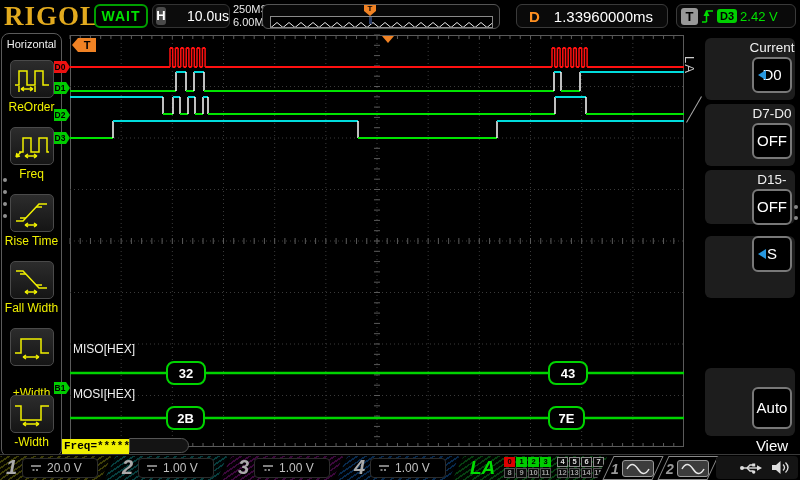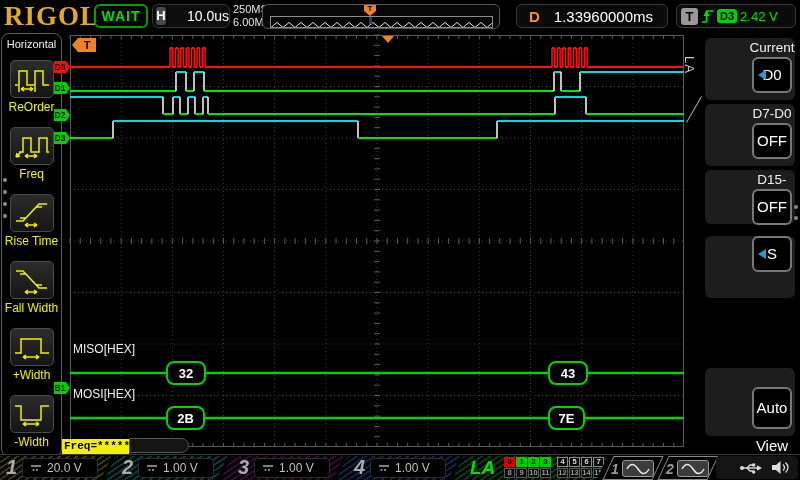--- a/index.html
+++ b/index.html
@@ -183,21 +183,21 @@
     <div class="lm-label" style="top:267px">Fall Width</div>
 
     <div class="lm-btn" style="top:294px">
       <svg width="38" height="30" viewBox="0 0 38 30">
         <g stroke="#f0f000" stroke-width="1.5" fill="none">
           <path d="M2,21 H8 V7 H28 V21 H36"></path>
           <path d="M10,25 H26 M10,25 l3,-2 M10,25 l3,2 M26,25 l-3,-2 M26,25 l-3,2"></path>
         </g>
       </svg>
     </div>
-    <div class="lm-label" style="top:334px">+Width</div>
+    <div class="lm-label" style="top:352px">+Width</div>
 
     <div class="lm-btn" style="top:361px">
       <svg width="38" height="30" viewBox="0 0 38 30">
         <g stroke="#f0f000" stroke-width="1.5" fill="none">
           <path d="M2,7 H8 V21 H28 V7 H36"></path>
           <path d="M10,25 H26 M10,25 l3,-2 M10,25 l3,2 M26,25 l-3,-2 M26,25 l-3,2"></path>
         </g>
       </svg>
     </div>
     <div class="lm-label" style="top:401px">-Width</div>

